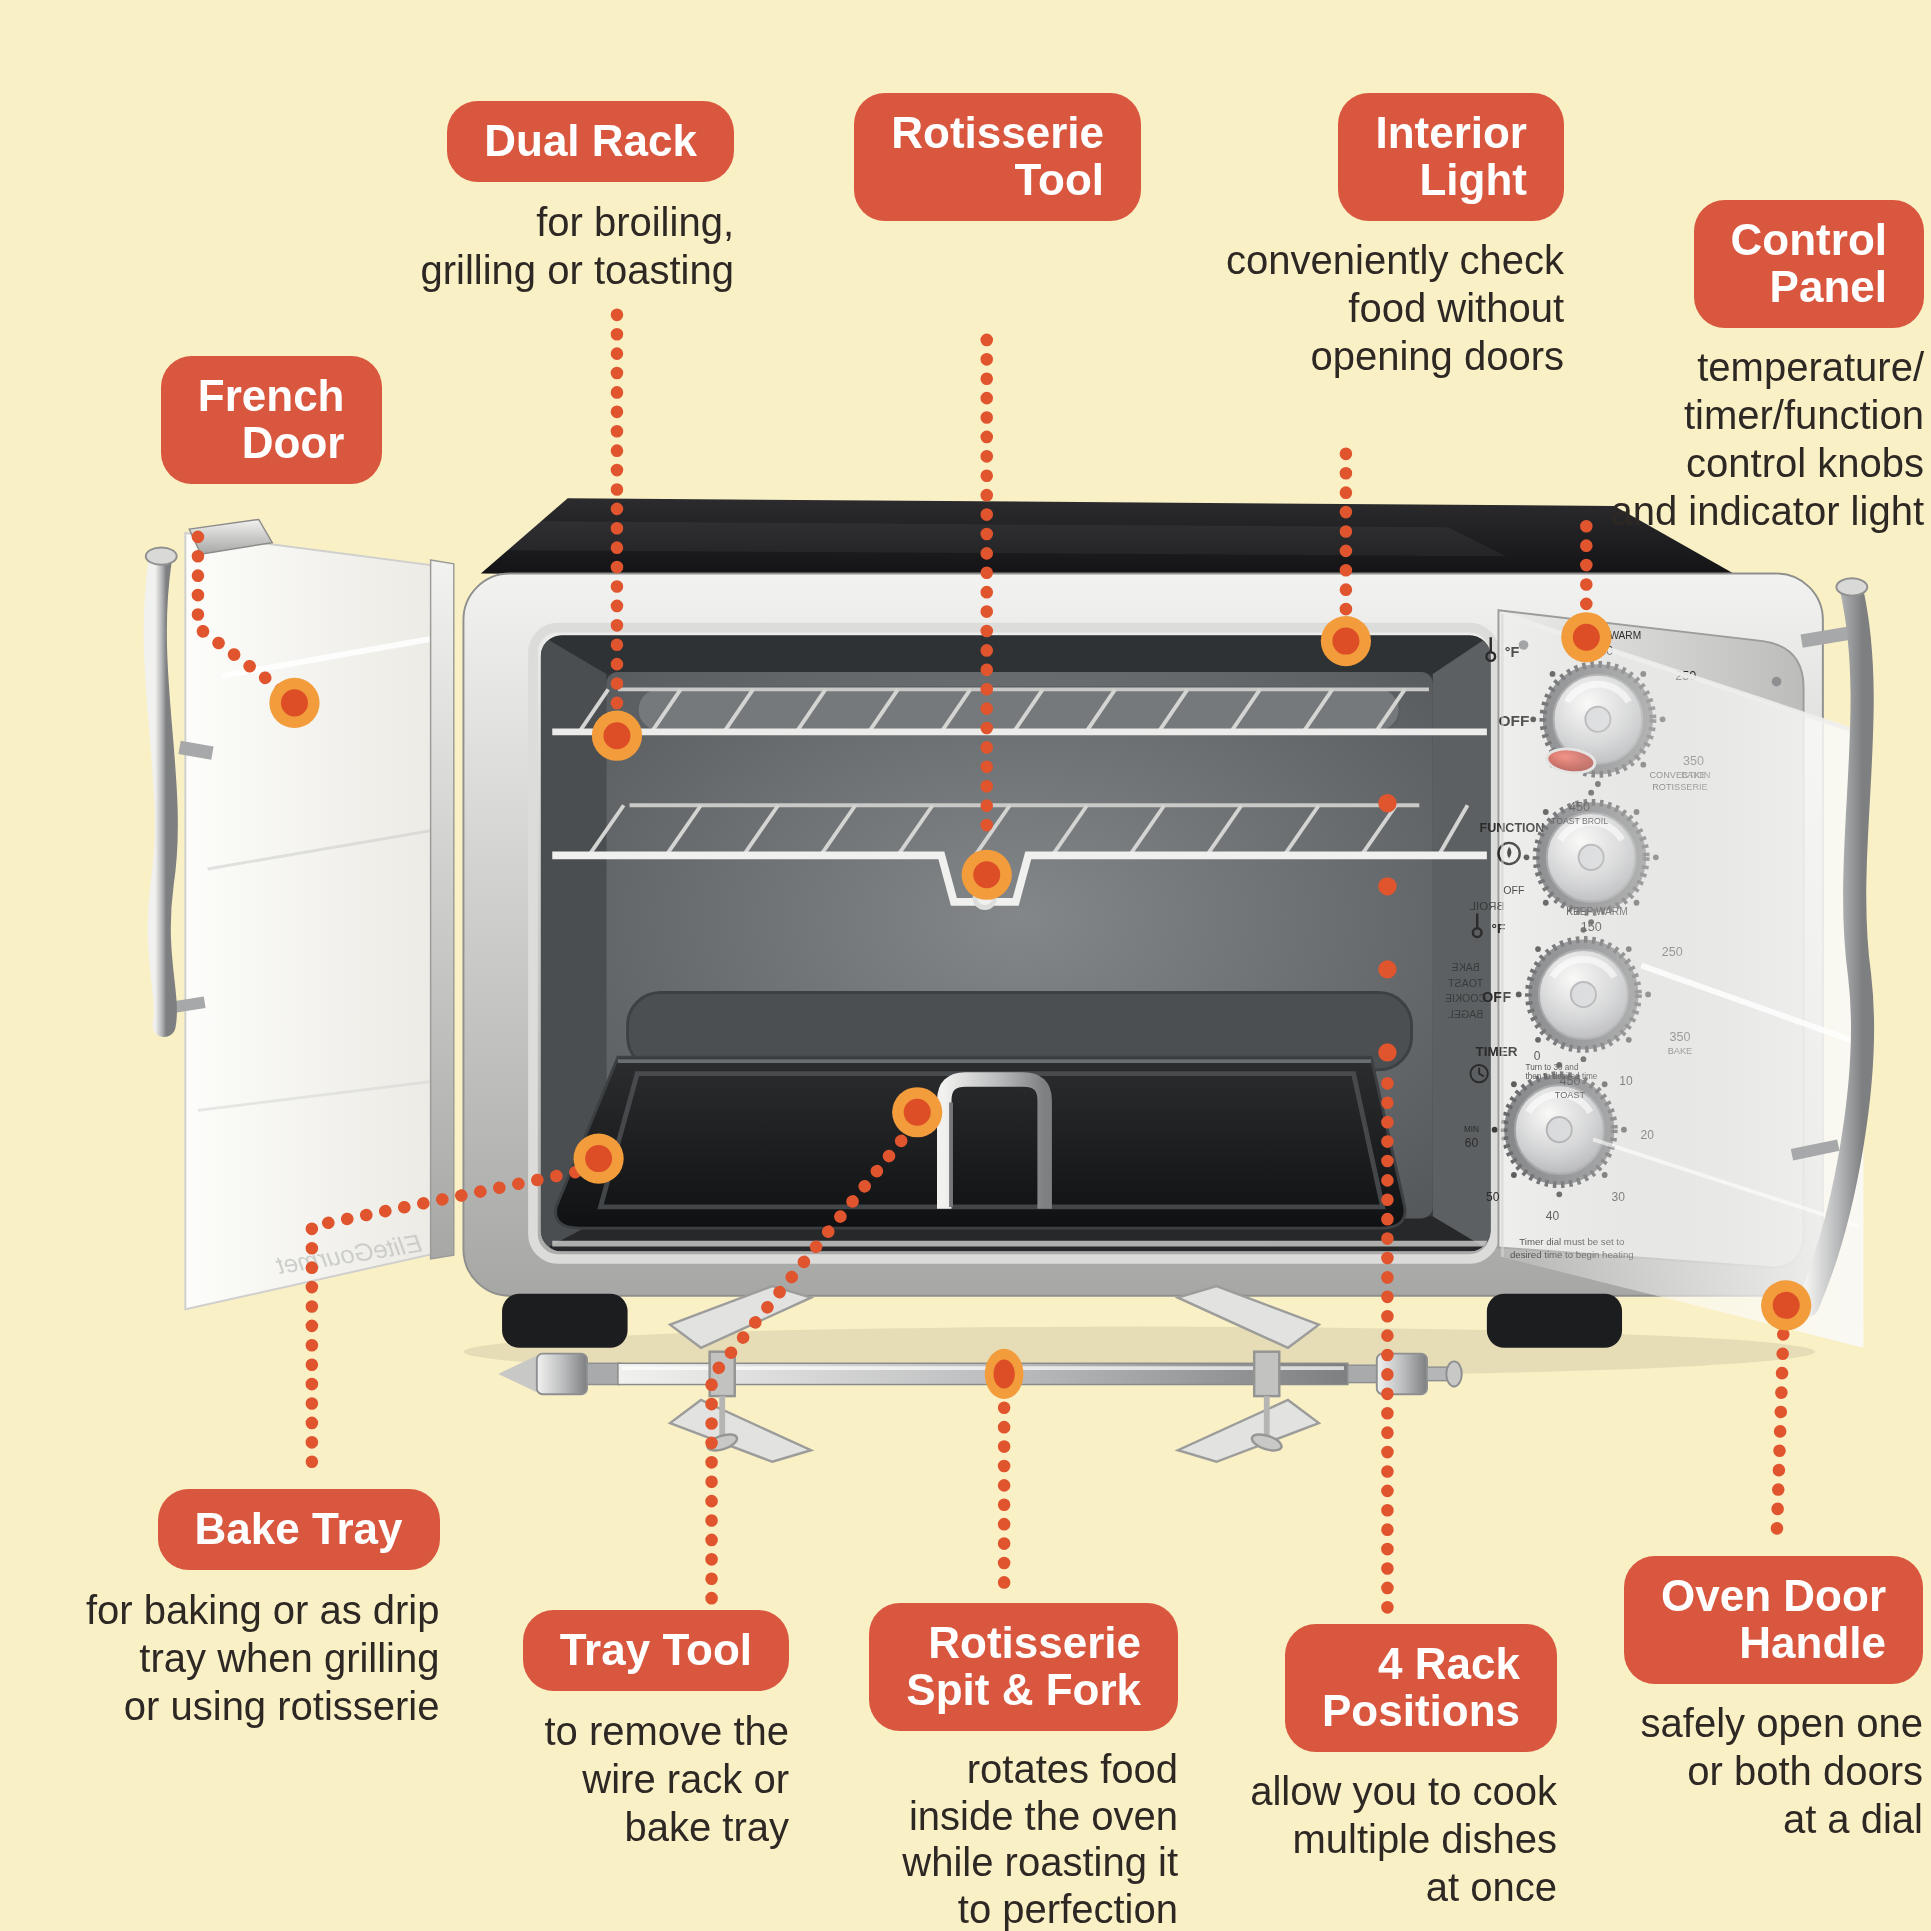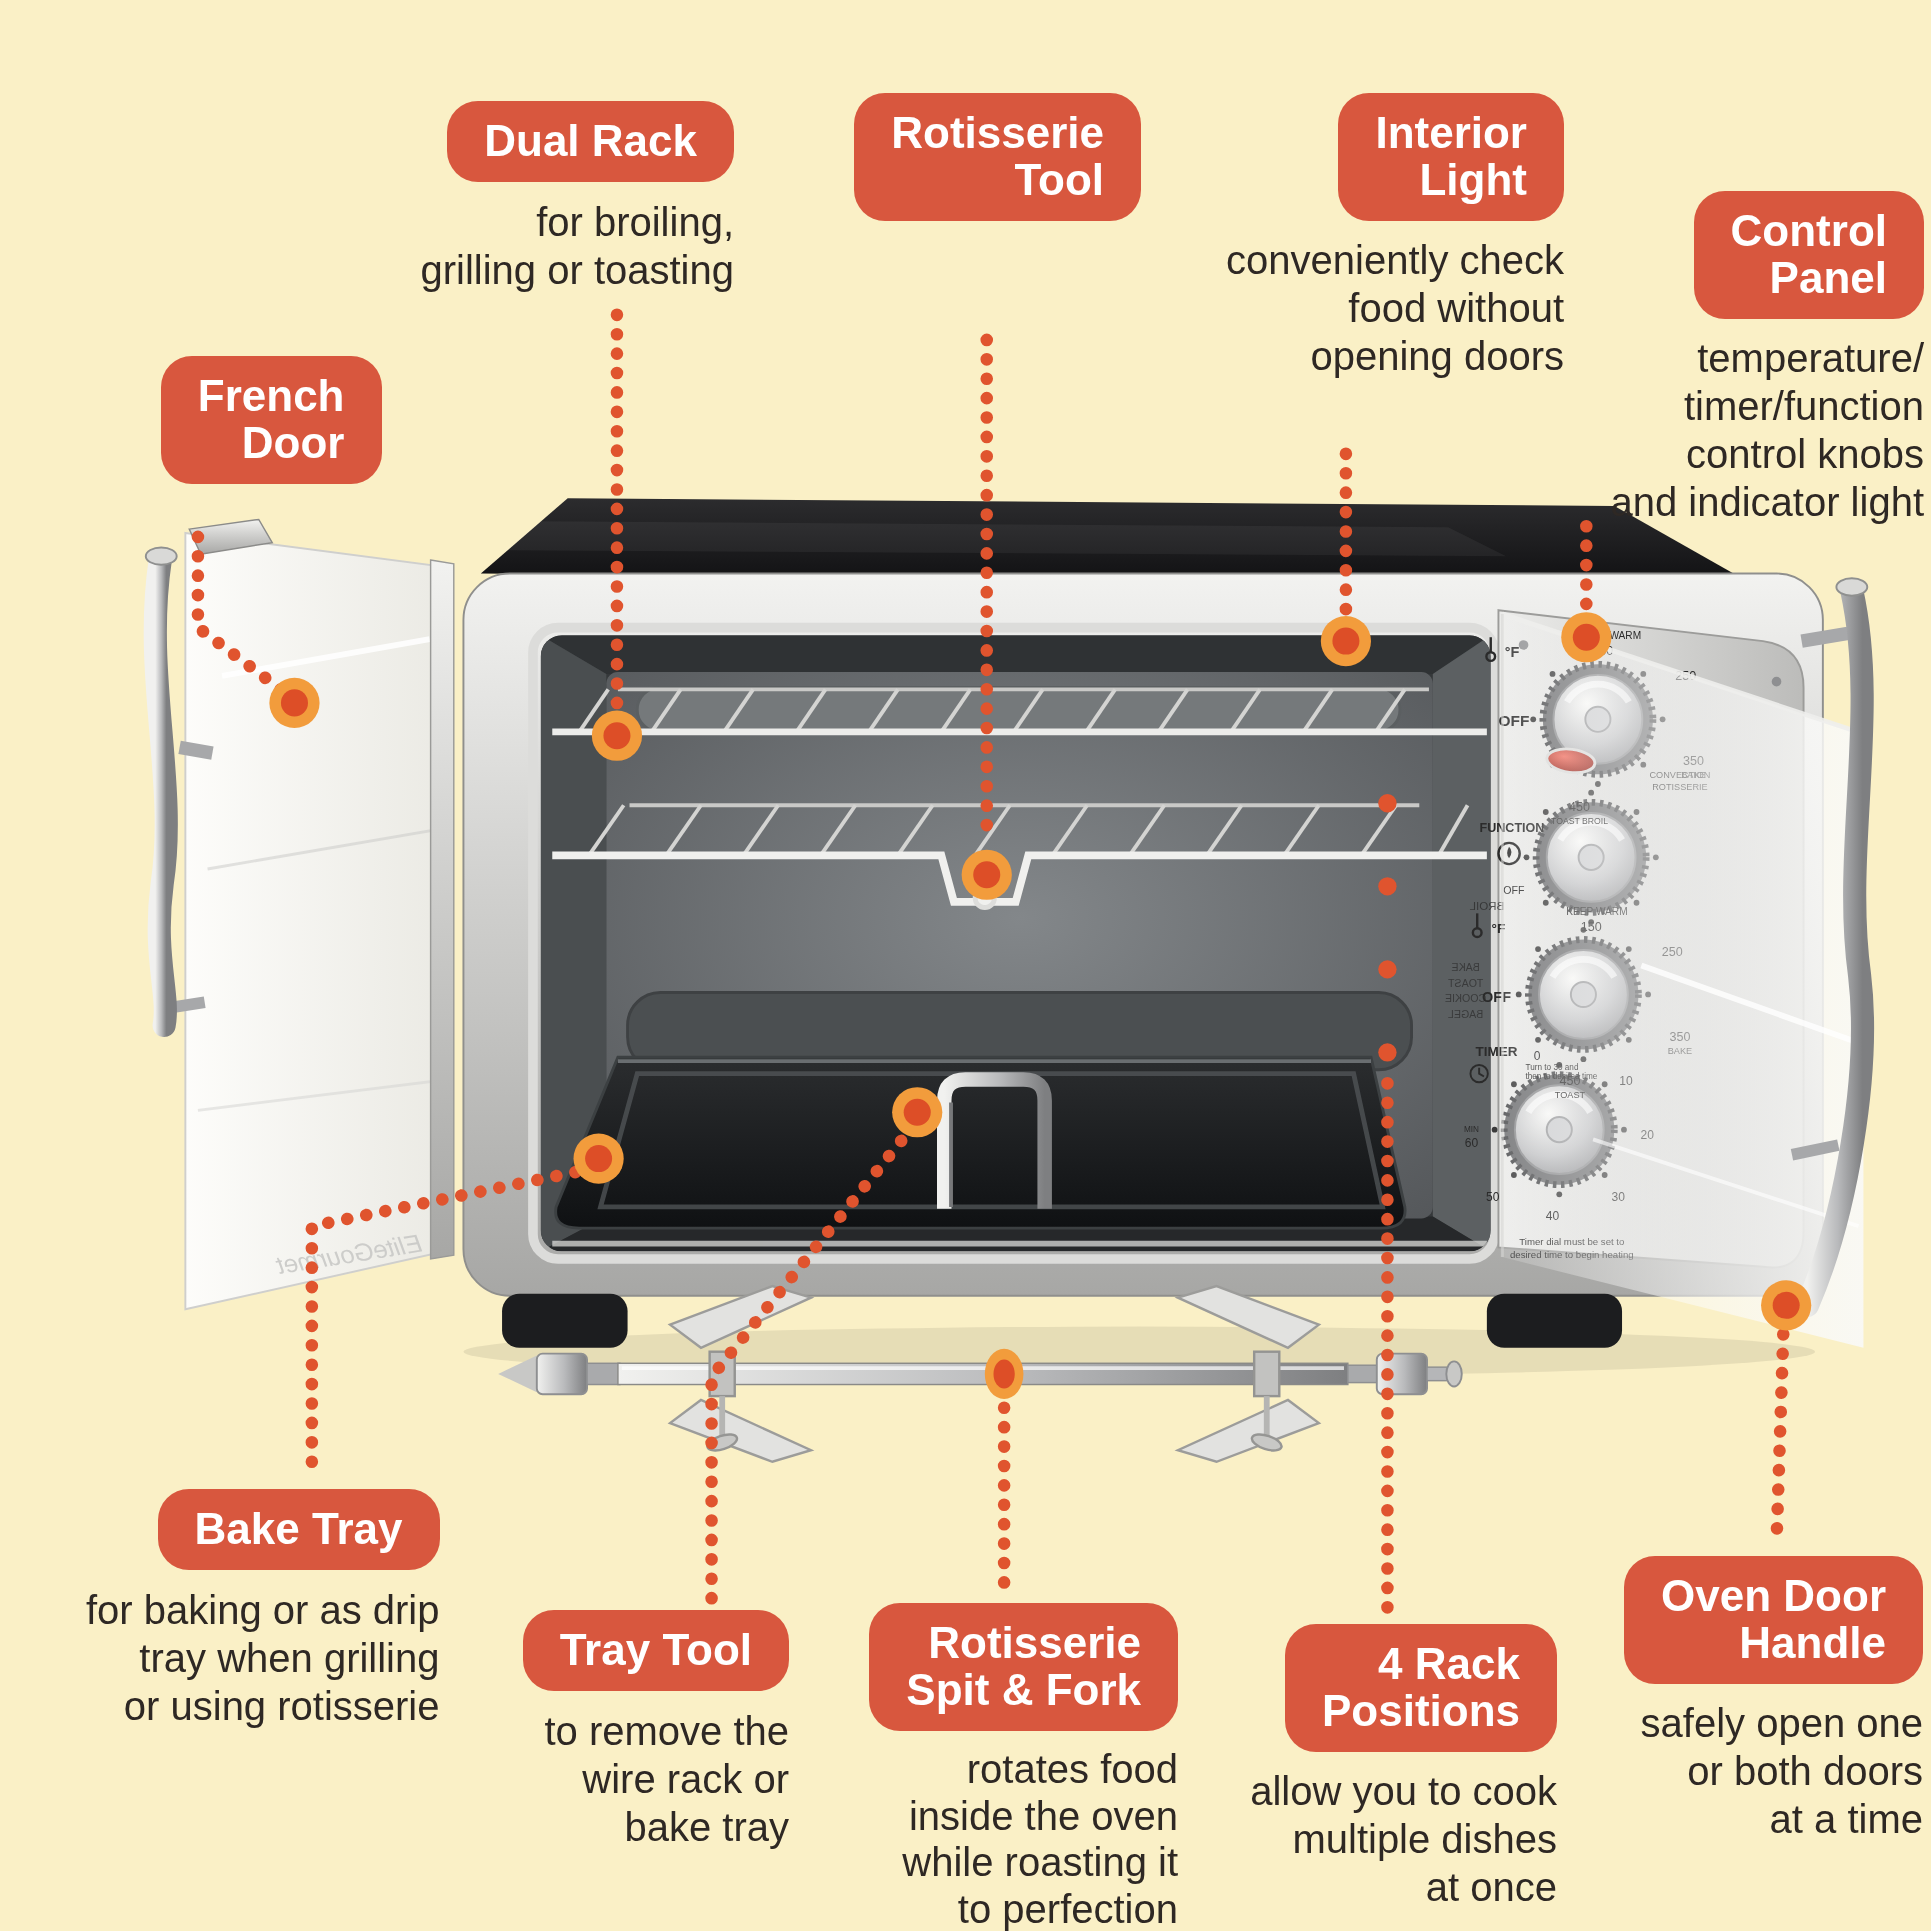--- a/index.html
+++ b/index.html
@@ -26,21 +26,21 @@
   .desc{
     margin-top:15.4px;
     color:#2E2824;
     font-size:40px;
     line-height:1.2;
     white-space:pre-line;
   }
   .co1{left:309px;top:101px;width:425px;}
   .co2{left:716px;top:93px;width:425px;}
   .co3{left:1139px;top:93px;width:425px;}
-  .co4{left:1518px;top:191px;width:406px;}
+  .co4{left:1518px;top:200px;width:406px;}
   .co5{left:14.5px;top:356px;width:367px;}
   .co6{left:14.5px;top:1489px;width:425px;}
   .co7{left:364px;top:1610px;width:425px;}
   .co8{left:753px;top:1603px;width:425px;}
   .co8 .desc{line-height:1.16;}
   .co9{left:1132px;top:1624px;width:425px;}
   .co10{left:1514px;top:1547px;width:409px;margin-top:9px;}
   text{font-family:"Liberation Sans", sans-serif;}
 </style>
 </head>
@@ -438,17 +438,17 @@
 Positions</div>
   <div class="desc">allow you to cook
 multiple dishes
 at once</div>
 </div>
 <div class="co co10">
   <div class="badge">Oven Door
 Handle</div>
   <div class="desc">safely open one
 or both doors
-at a time</div>
+at a dial</div>
 </div>
 
 </div>
 
 
 </body></html>

